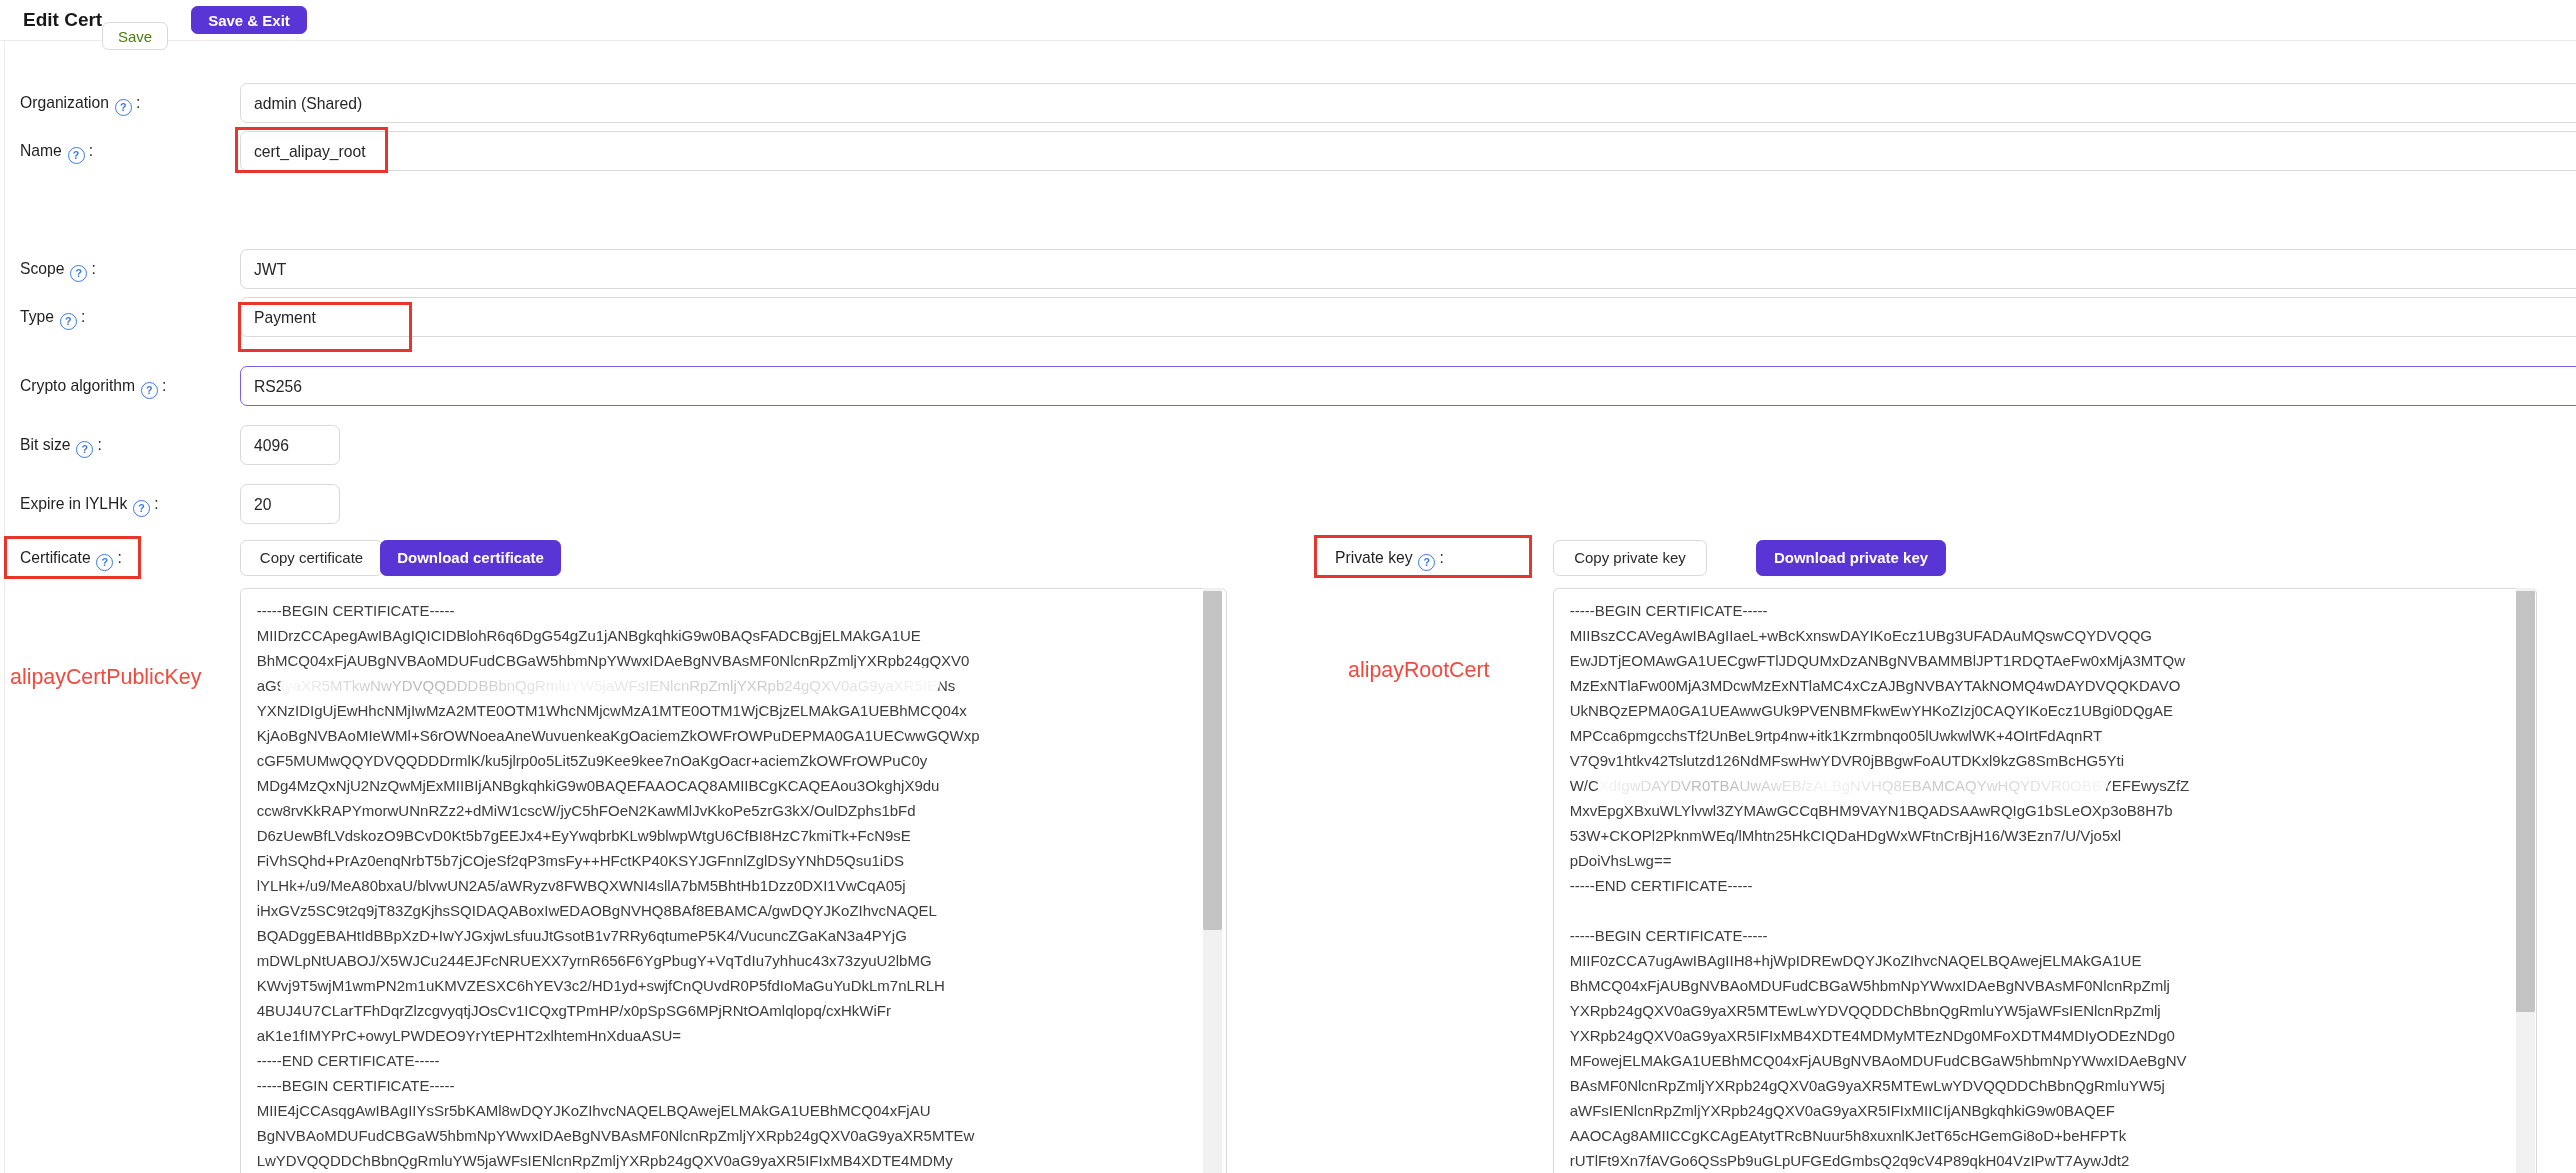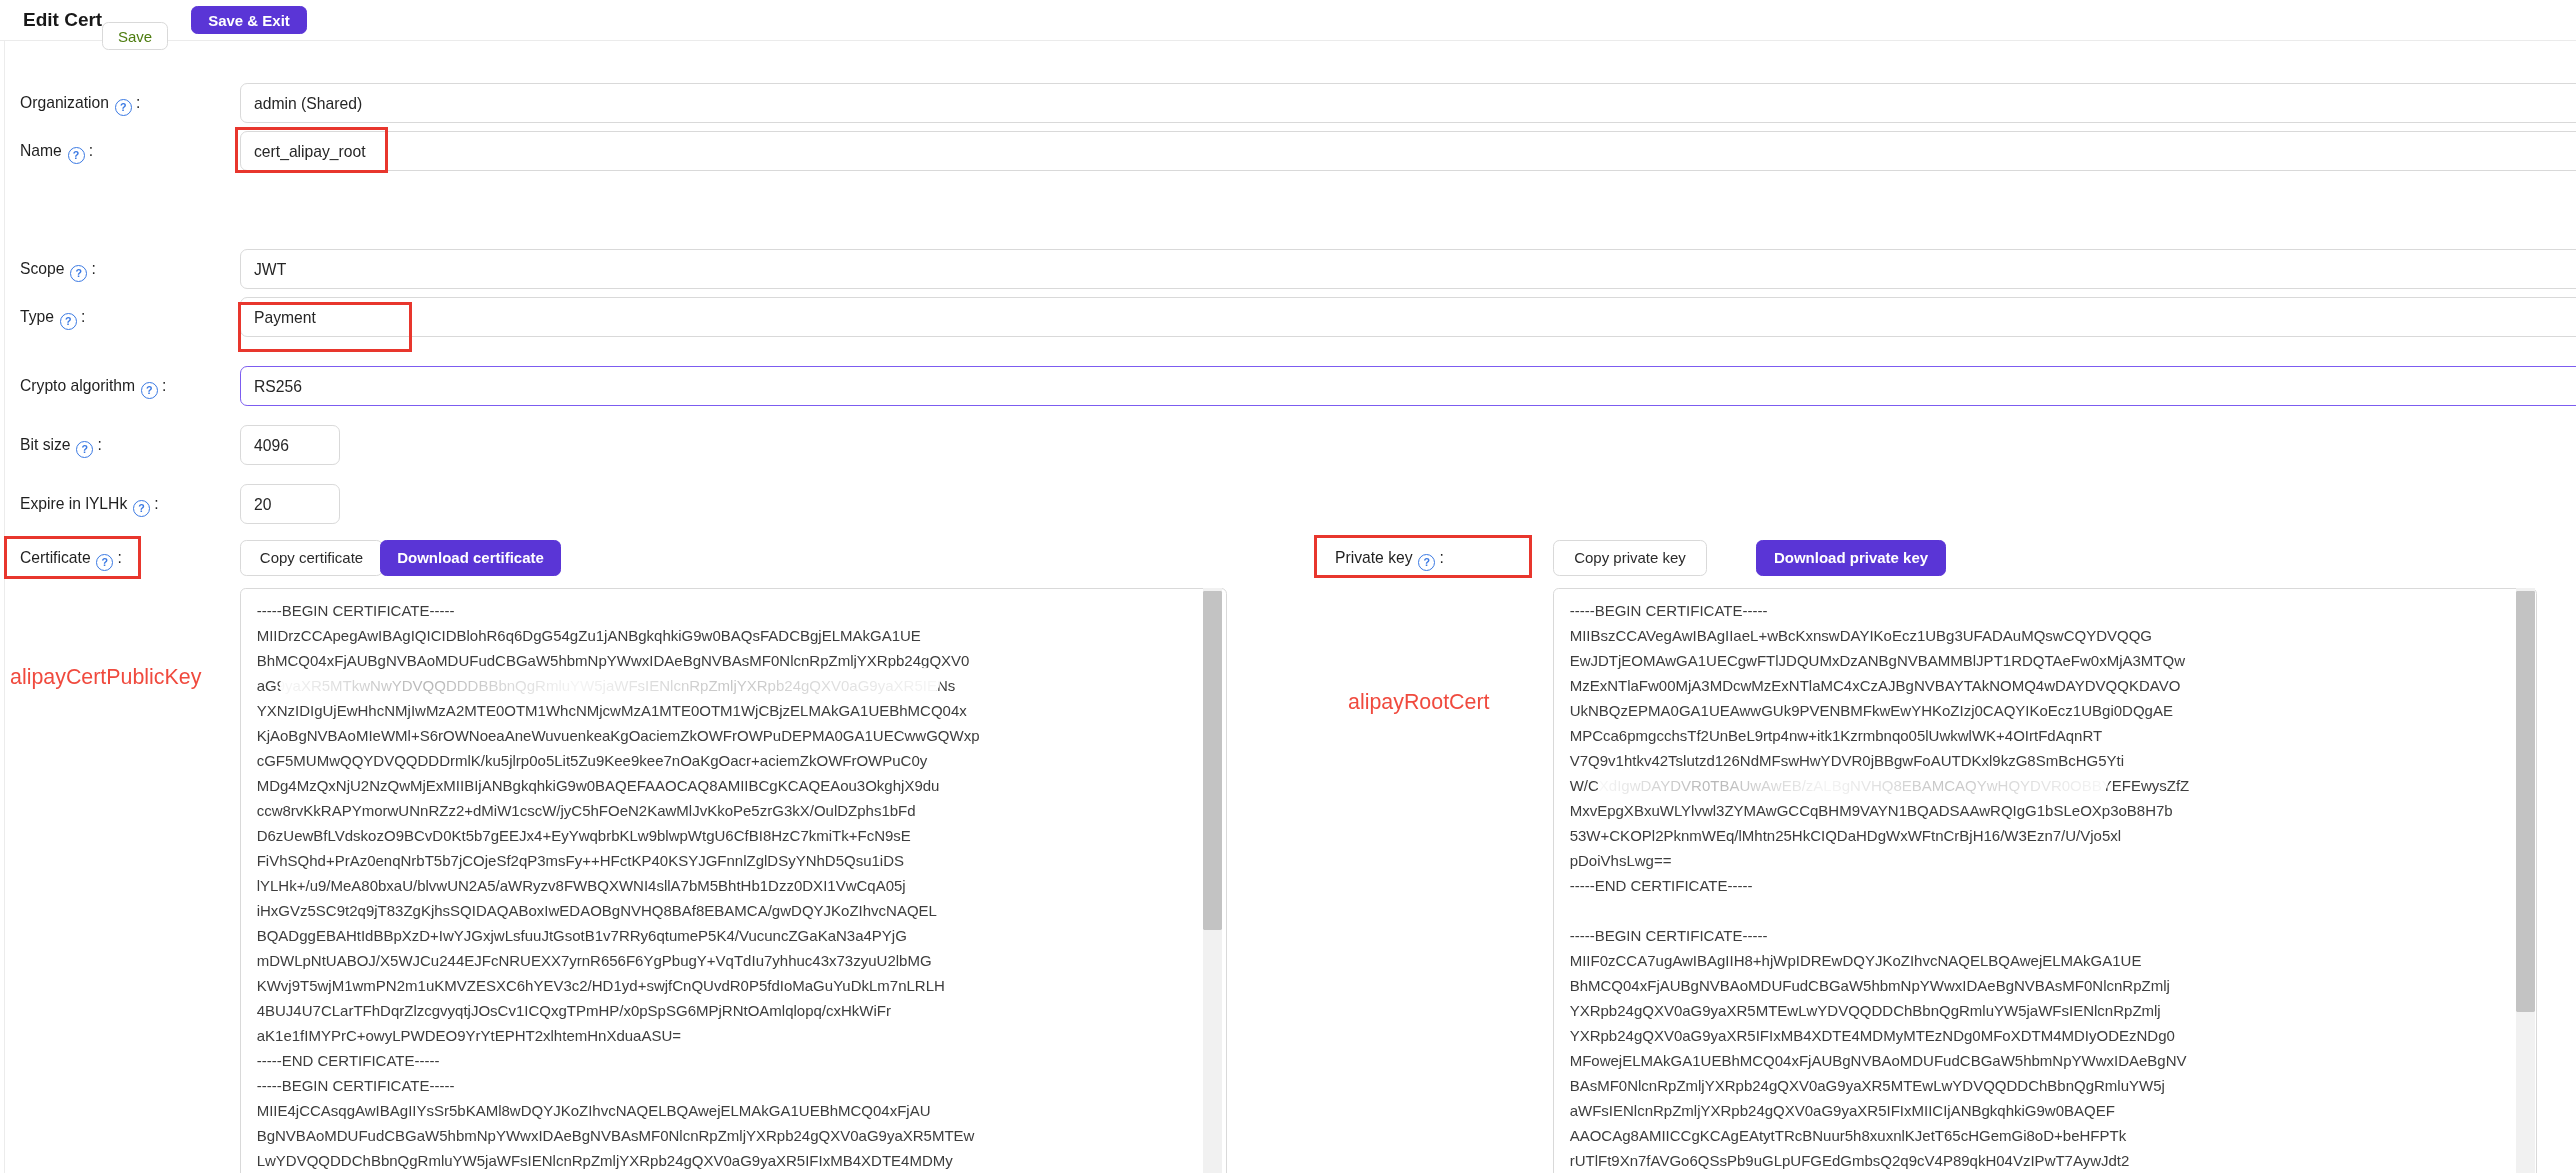--- a/index.html
+++ b/index.html
@@ -172,16 +172,16 @@
   <div class="sbar" style="left:2516px;">
     <div class="sthumb" style="top:2.9px; height:72%;"></div>
   </div>
   <div class="smear" style="left:1598px; top:770px; width:510px;"></div>
 
   <div class="ann-box" style="left:235px; top:127px; width:153px; height:46px;"></div>
   <div class="ann-box" style="left:238px; top:302px; width:174px; height:50px;"></div>
   <div class="ann-box" style="left:4.3px; top:536px; width:137px; height:43px;"></div>
   <div class="ann-box" style="left:1314px; top:535px; width:218px; height:43px;"></div>
   <div class="ann-text" style="left:10px; top:665px;">alipayCertPublicKey</div>
-  <div class="ann-text" style="left:1348px; top:658px;margin-top:32px;">alipayRootCert</div>
+  <div class="ann-text" style="left:1348px; top:658px;">alipayRootCert</div>
 
 </div>
 
 
 </body></html>

